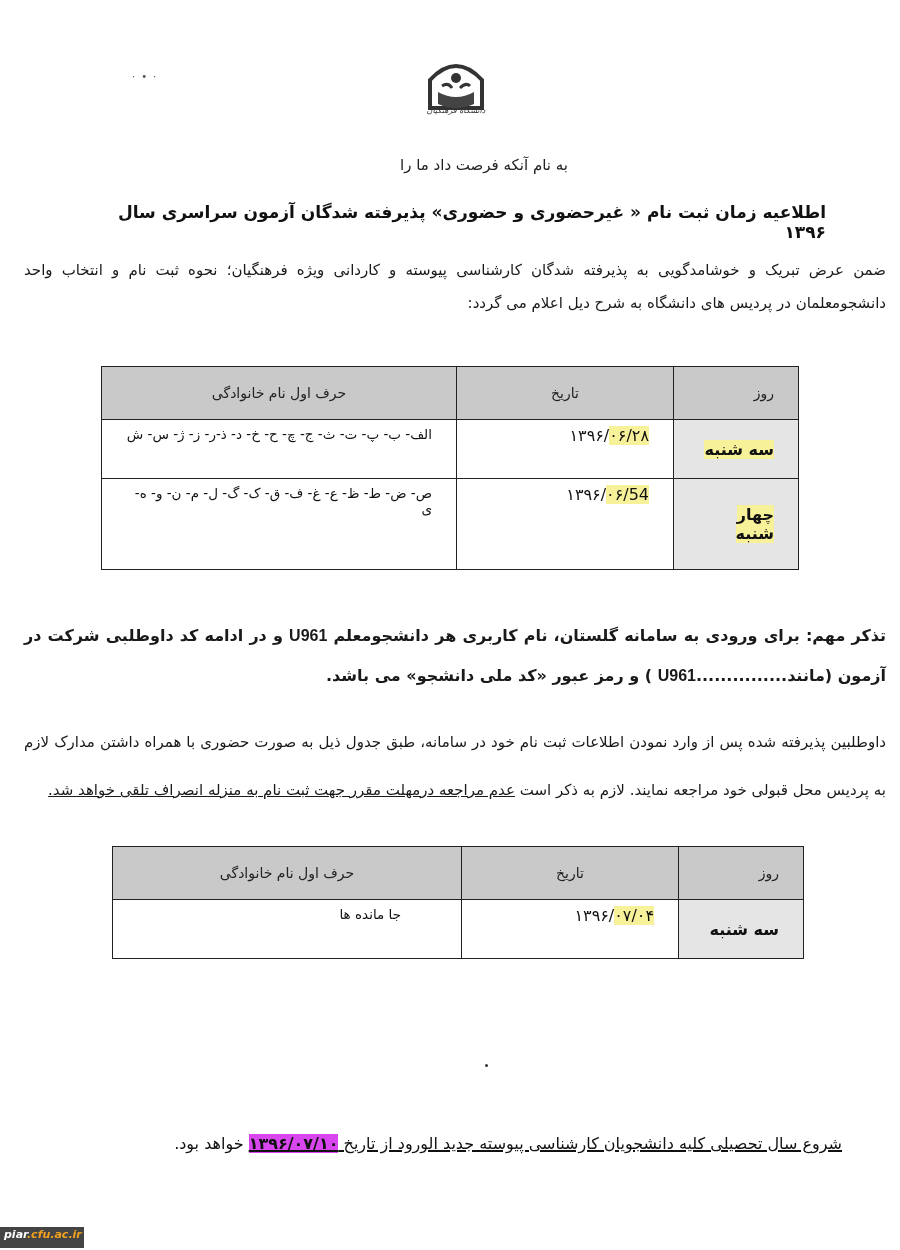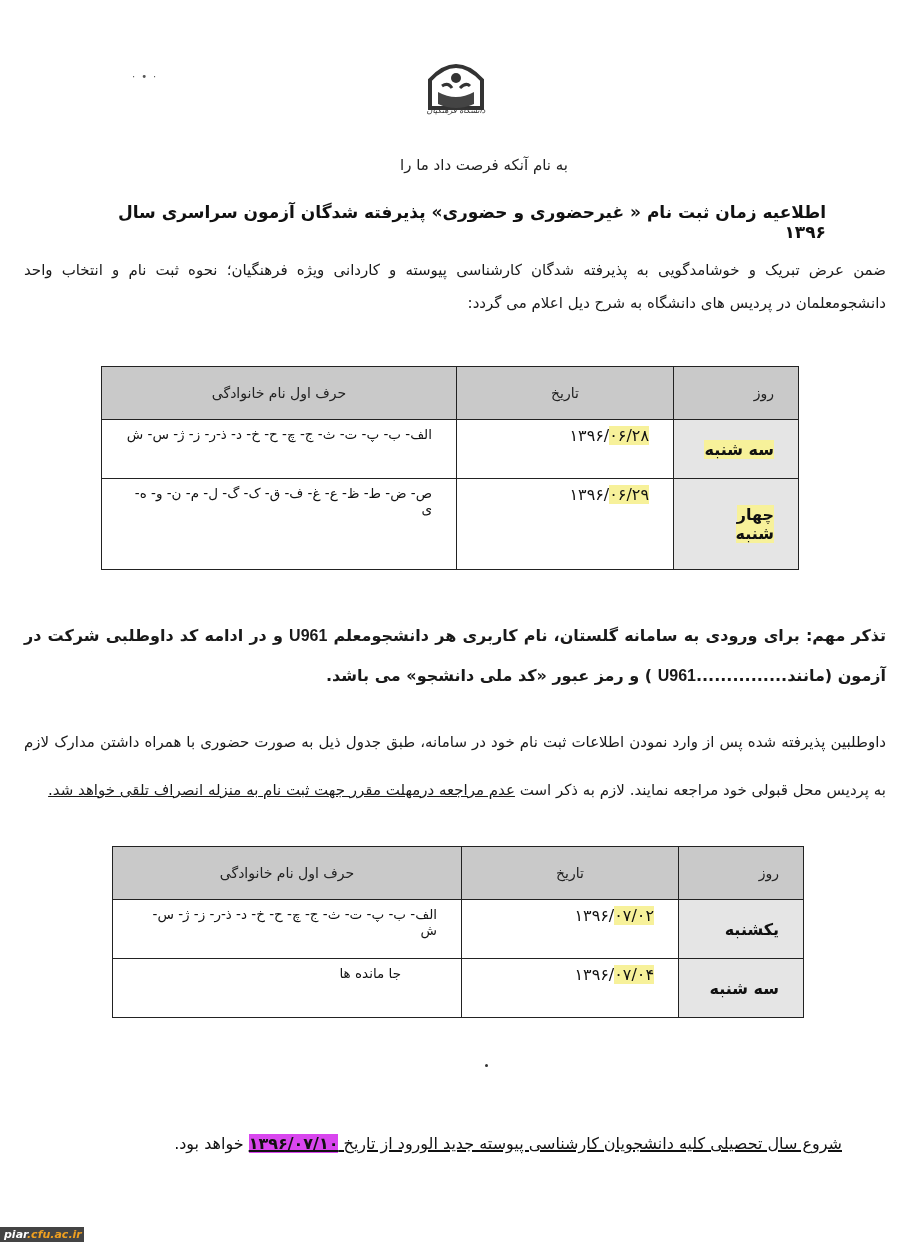--- a/index.html
+++ b/index.html
@@ -32,21 +32,21 @@
     .th-date { text-align: center; }
     .th-letters { text-align: center; }
     .hl { background: #f7f19a; }
     .row1 td { height: 46px; }
     .row2 td { height: 78px; }
     .row3 td { height: 46px; }
     .leftovers { padding-right: 60px !important; }
     .closing { position: absolute; left: 62px; top: 1134px; width: 780px; text-align: right; font-size: 16px; color: #111; }
     .closing .u { text-decoration: underline; text-decoration-thickness: 2px; }
     .closing .date { font-weight: bold; background: #d946ef; }
-    .watermark { position: absolute; left: 0; top: 1227px; height: 15px; width: 80px; background: #444; color: #f0a020; font-family: "DejaVu Sans", sans-serif; font-weight: bold; font-style: italic; font-size: 11px; line-height: 15px; padding-left: 4px; }
+    .watermark { position: absolute; left: 0; top: 1227px; height: 21px; width: 80px; background: #444; color: #f0a020; font-family: "DejaVu Sans", sans-serif; font-weight: bold; font-style: italic; font-size: 11px; line-height: 15px; padding-left: 4px; }
     .watermark .w1 { color: #ffffff; }
     .dot { position: absolute; left: 485px; top: 1064px; width: 3px; height: 3px; background: #333; border-radius: 50%; }
   </style>
 </head>
 <body>
 
 <svg class="logo" viewBox="0 0 76 66">
   <path d="M12 50 L12 22 Q38 -6 64 22 L64 50 Z" fill="none" stroke="#333" stroke-width="4"></path>
   <circle cx="38" cy="20" r="5" fill="#333"></circle>
   <path d="M20 34 Q38 44 56 34 L56 46 Q38 54 20 46 Z" fill="#444"></path>
@@ -68,46 +68,41 @@
     <th class="th-date">تاریخ</th>
     <th class="th-letters">حرف اول نام خانوادگی</th>
   </tr>
   <tr class="row1">
     <td class="col-day"><span class="hl">سه شنبه</span></td>
     <td class="col-date"><span>۱۳۹۶/</span><span class="hl">۰۶/۲۸</span></td>
     <td class="col-letters">الف- ب- پ- ت- ث- ج- چ- ح- خ- د- ذ-ر- ز- ژ- س- ش</td>
   </tr>
   <tr class="row2">
     <td class="col-day"><span class="hl">چهار شنبه</span></td>
-    <td class="col-date"><span>۱۳۹۶/</span><span class="hl">۰۶/۲۹</span></td>
+    <td class="col-date"><span>۱۳۹۶/</span><span class="hl">۰۶/54</span></td>
     <td class="col-letters">ص- ض- ط- ظ- ع- غ- ف- ق- ک- گ- ل- م- ن- و- ه- ی</td>
   </tr>
 </tbody>
   </table>
 
 <div class="para p2 rtl">
   <span>تذکر مهم: برای ورودی به سامانه گلستان، نام کاربری هر دانشجومعلم </span><span class="latin">U961</span><span> و در ادامه کد داوطلبی شرکت در آزمون (مانند...............</span><span class="latin">U961</span><span> ) و رمز عبور «کد ملی دانشجو» می باشد.</span>
 </div>
 
 <div class="para p3 rtl">
   <span>داوطلبین پذیرفته شده پس از وارد نمودن اطلاعات ثبت نام خود در سامانه، طبق جدول ذیل به صورت حضوری با همراه داشتن مدارک لازم به پردیس محل قبولی خود مراجعه نمایند. لازم به ذکر است </span><span class="u">عدم مراجعه درمهلت مقرر جهت ثبت نام به منزله انصراف تلقی خواهد شد.</span>
 </div>
 
 <table class="sched t2">
   <tbody>
       <tr>
     <th class="th-day">روز</th>
     <th class="th-date">تاریخ</th>
     <th class="th-letters">حرف اول نام خانوادگی</th>
   </tr>
-  <tr class="row1">
-    <td class="col-day">یکشنبه</td>
-    <td class="col-date"><span>۱۳۹۶/</span><span class="hl">۰۷/۰۲</span></td>
-    <td class="col-letters">الف- ب- پ- ت- ث- ج- چ- ح- خ- د- ذ-ر- ز- ژ- س- ش</td>
-  </tr>
   <tr class="row3">
     <td class="col-day">سه شنبه</td>
     <td class="col-date"><span>۱۳۹۶/</span><span class="hl">۰۷/۰۴</span></td>
     <td class="col-letters leftovers">جا مانده ها</td>
   </tr>
 </tbody>
   </table>
 <div class="dot"></div>
 
 <div class="closing rtl">

